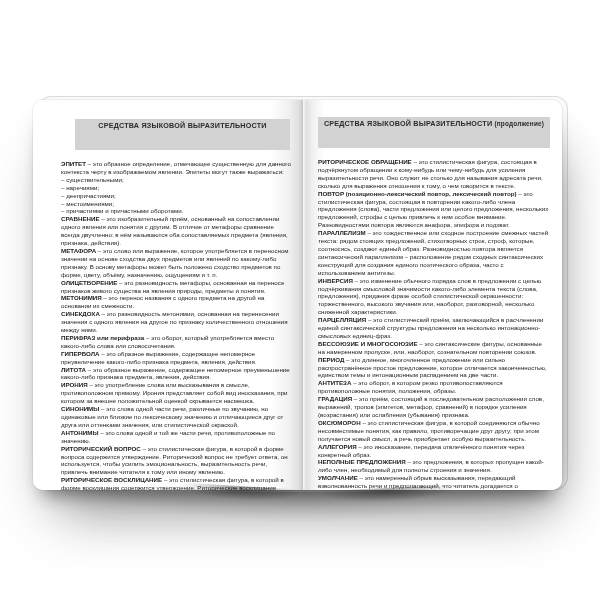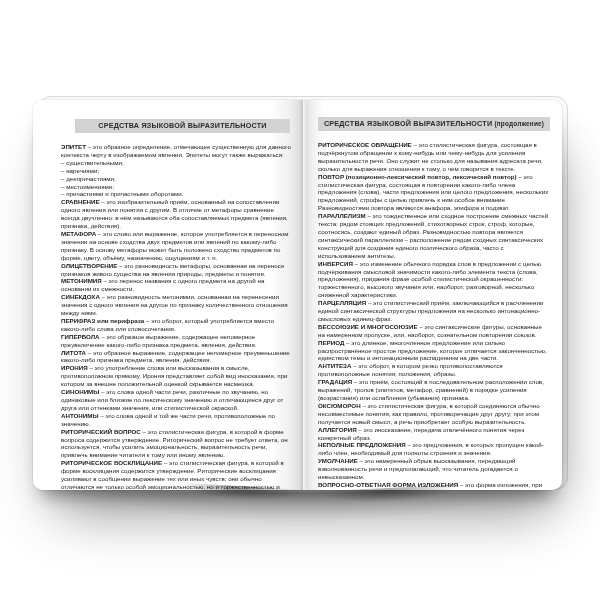--- a/index.html
+++ b/index.html
@@ -31,21 +31,21 @@
     left:0; width:270px; border-radius:10px 0 0 10px;
     background:linear-gradient(to right,#ffffff 0%,#ffffff 88%,#f0f0f0 95%,#dcdcdc 98.8%,#c2c2c2 100%);
   }
   .page-right {
     left:270px; right:0; border-radius:0 10px 10px 0;
     background:linear-gradient(to right,#fafafa 0%,#e0e0e0 1.2%,#efefef 3.5%,#ffffff 8%,#ffffff 100%);
   }
 
   .header-bar {
     background:#d2d2d2; color:#2b2b2b;
-    font-weight:bold; font-size:7.2px; line-height:13px; height:14px;
+    font-weight:bold; font-size:7.2px; line-height:13px; height:31px;
     text-align:center; letter-spacing:0.2px; white-space:nowrap; overflow:hidden;
   }
   .page-left  .header-bar { margin:19px 13px 0 42px; }
   .page-right .header-bar { margin:17px 12px 0 15px; }
   .header-suffix { font-size:6.4px; }
 
   .entries { color:#1c1c1c; font-size:6.2px; line-height:7.9px; }
   .page-left  .entries { margin:10px 10px 0 28px; }
   .page-right .entries { margin:10px 12px 0 15px; }
   .entry { margin:0; }

